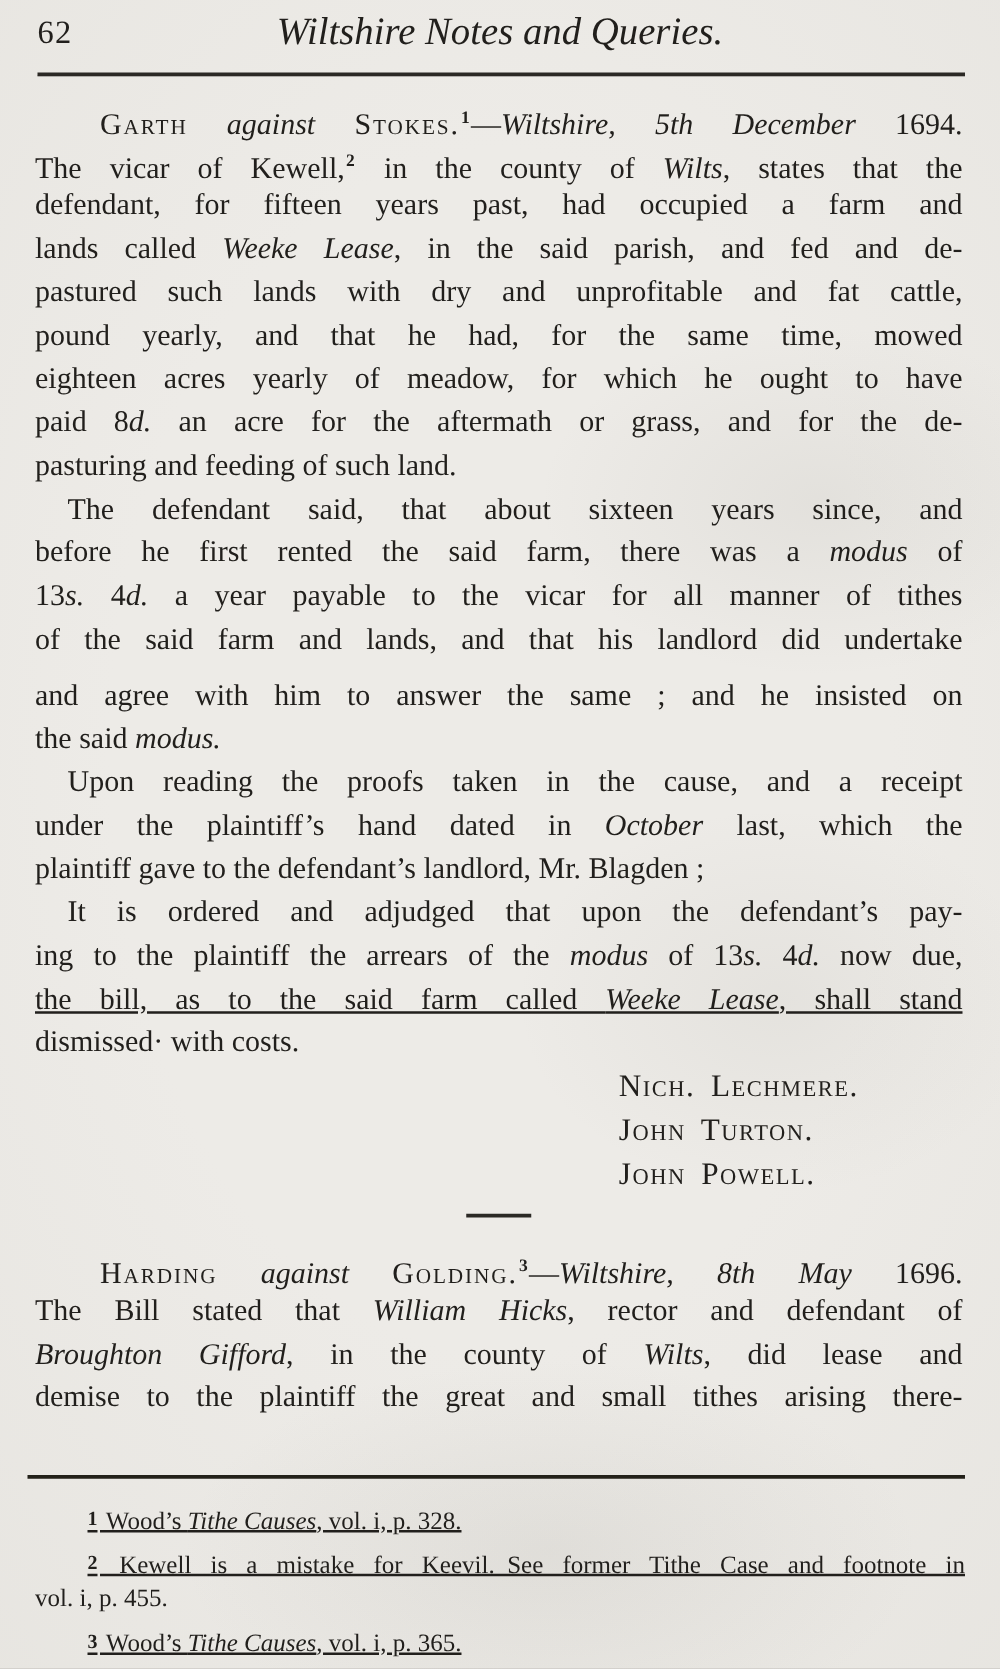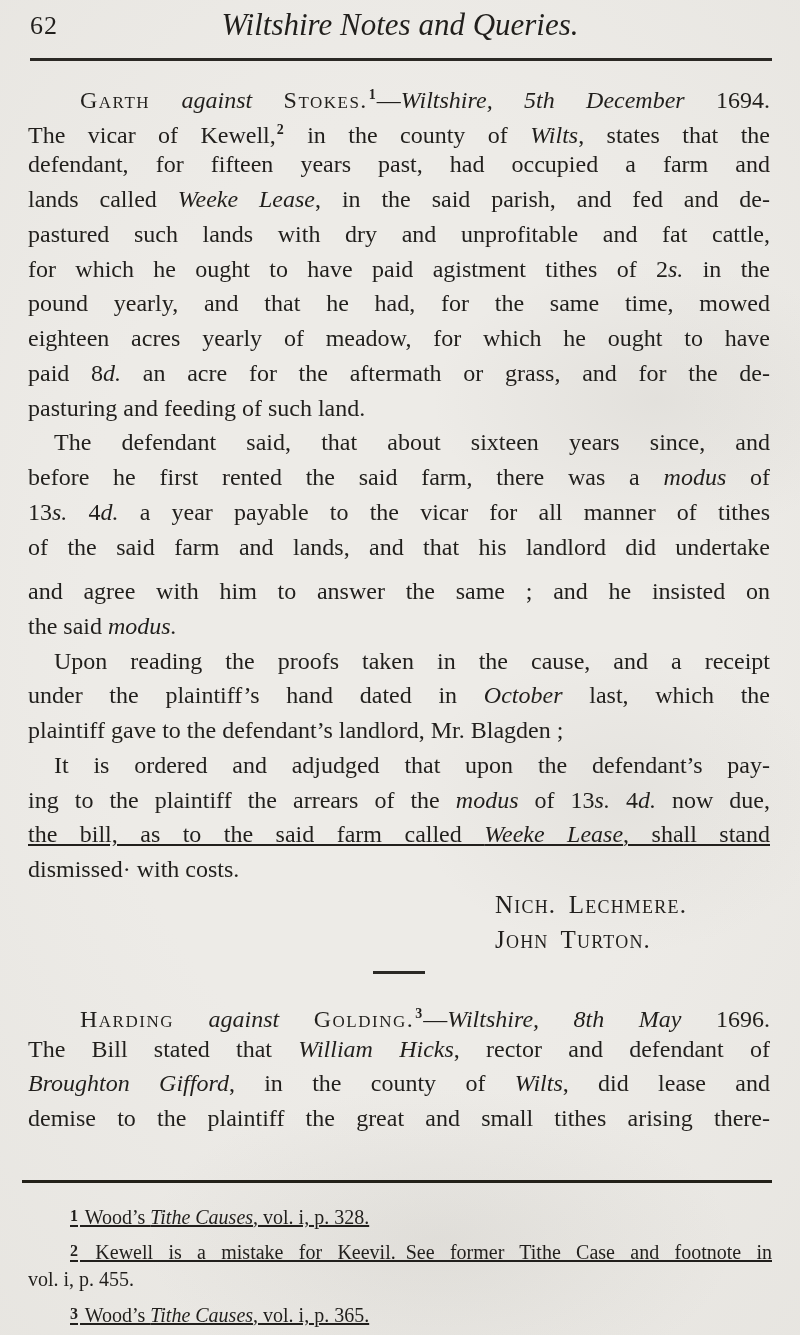--- a/index.html
+++ b/index.html
@@ -38,40 +38,40 @@
 <div class="page">
   <div class="page-num">62</div>
   <div class="running-title">Wiltshire Notes and Queries.</div>
   <div class="header-rule"></div>
   <div class="body">
       <div class="line just" style="padding-left: 52px;"><span class="s-sc">Garth</span><span> </span><span class="s-i">against</span><span> </span><span class="s-sc">Stokes.</span><span class="s-sup">1</span><span>—</span><span class="s-i">Wiltshire,</span><span> </span><span class="s-i">5th December</span><span> 1694.</span></div>
       <div class="line just" style="padding-left: 0px;"><span>The vicar of Kewell,</span><span class="s-sup">2</span><span> in the county of </span><span class="s-i">Wilts</span><span>, states that the</span></div>
       <div class="line just" style="padding-left: 0px;"><span>defendant, for fifteen years past, had occupied a farm and</span></div>
       <div class="line just" style="padding-left: 0px;"><span>lands called </span><span class="s-i">Weeke Lease</span><span>, in the said parish, and fed and de-</span></div>
       <div class="line just" style="padding-left: 0px;"><span>pastured such lands with dry and unprofitable and fat cattle,</span></div>
-      <div class="line just" style="padding-left: 0px;"><span>for which he ought to have paid agistment tithes of 2</span><span class="s-i">s.</span><span> in the</span></div>
       <div class="line just" style="padding-left: 0px;"><span>pound yearly, and that he had, for the same time, mowed</span></div>
       <div class="line just" style="padding-left: 0px;"><span>eighteen acres yearly of meadow, for which he ought to have</span></div>
       <div class="line just" style="padding-left: 0px;"><span>paid 8</span><span class="s-i">d.</span><span> an acre for the aftermath or grass, and for the de-</span></div>
       <div class="line" style="padding-left: 0px;"><span>pasturing and feeding of such land.</span></div>
       <div class="line just" style="padding-left: 26px;"><span>The defendant said, that about sixteen years since, and</span></div>
       <div class="line just" style="padding-left: 0px;"><span>before he first rented the said farm, there was a </span><span class="s-i">modus</span><span> of</span></div>
       <div class="line just" style="padding-left: 0px;"><span>13</span><span class="s-i">s.</span><span> 4</span><span class="s-i">d.</span><span> a year payable to the vicar for all manner of tithes</span></div>
       <div class="line just" style="padding-left: 0px;"><span>of the said farm and lands, and that his landlord did undertake</span></div>
       <div class="line just" style="padding-left: 0px; margin-top: 10px;"><span>and agree with him to answer the same ; and he insisted on</span></div>
       <div class="line" style="padding-left: 0px;"><span>the said </span><span class="s-i">modus.</span></div>
       <div class="line just" style="padding-left: 26px;"><span>Upon reading the proofs taken in the cause, and a receipt</span></div>
       <div class="line just" style="padding-left: 0px;"><span>under the plaintiff’s hand dated in </span><span class="s-i">October</span><span> last, which the</span></div>
       <div class="line" style="padding-left: 0px;"><span>plaintiff gave to the defendant’s landlord, Mr. Blagden ;</span></div>
       <div class="line just" style="padding-left: 26px;"><span>It is ordered and adjudged that upon the defendant’s pay-</span></div>
       <div class="line just" style="padding-left: 0px;"><span>ing to the plaintiff the arrears of the </span><span class="s-i">modus</span><span> of 13</span><span class="s-i">s.</span><span> 4</span><span class="s-i">d.</span><span> now due,</span></div>
       <div class="line just" style="padding-left: 0px; text-decoration: underline;"><span>the bill, as to the said farm called </span><span class="s-i">Weeke Lease</span><span>, shall stand</span></div>
       <div class="line" style="padding-left: 0px;"><span>dismissed· with costs.</span></div>
       <div class="sig-line">Nich. Lechmere.</div>
       <div class="sig-line">John Turton.</div>
+      <div class="sig-line">John Powell.</div>
       <div class="short-divider"></div>
       <div class="line just" style="padding-left: 52px;"><span class="s-sc">Harding</span><span> </span><span class="s-i">against</span><span> </span><span class="s-sc">Golding.</span><span class="s-sup">3</span><span>—</span><span class="s-i">Wiltshire,</span><span> </span><span class="s-i">8th May</span><span> 1696.</span></div>
       <div class="line just" style="padding-left: 0px;"><span>The Bill stated that </span><span class="s-i">William Hicks</span><span>, rector and defendant of</span></div>
       <div class="line just" style="padding-left: 0px;"><span class="s-i">Broughton Gifford</span><span>, in the county of </span><span class="s-i">Wilts</span><span>, did lease and</span></div>
       <div class="line just" style="padding-left: 0px;"><span>demise to the plaintiff the great and small tithes arising there-</span></div>
     </div>
   <div class="fn-rule"></div>
   <div class="footnotes">
       <div class="fline fn-first" style="padding-left: 42px;"><span class="s-fn">1</span><span> Wood’s </span><span class="s-i">Tithe Causes</span><span>, vol. i, p. 328.</span></div>
       <div class="fline just fn-first" style="padding-left: 42px;"><span class="s-fn">2</span><span> Kewell is a mistake for Keevil. See former Tithe Case and footnote in</span></div>

